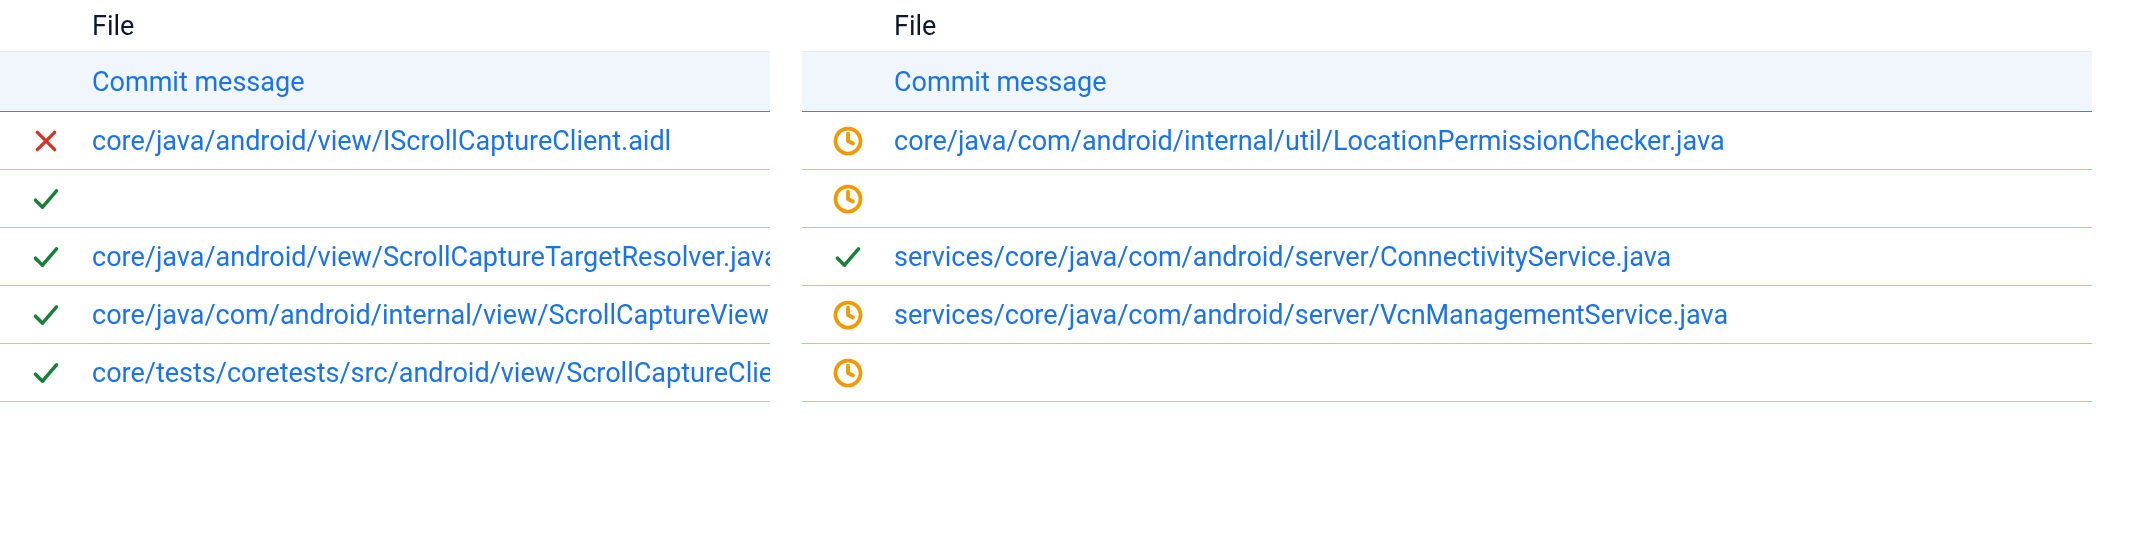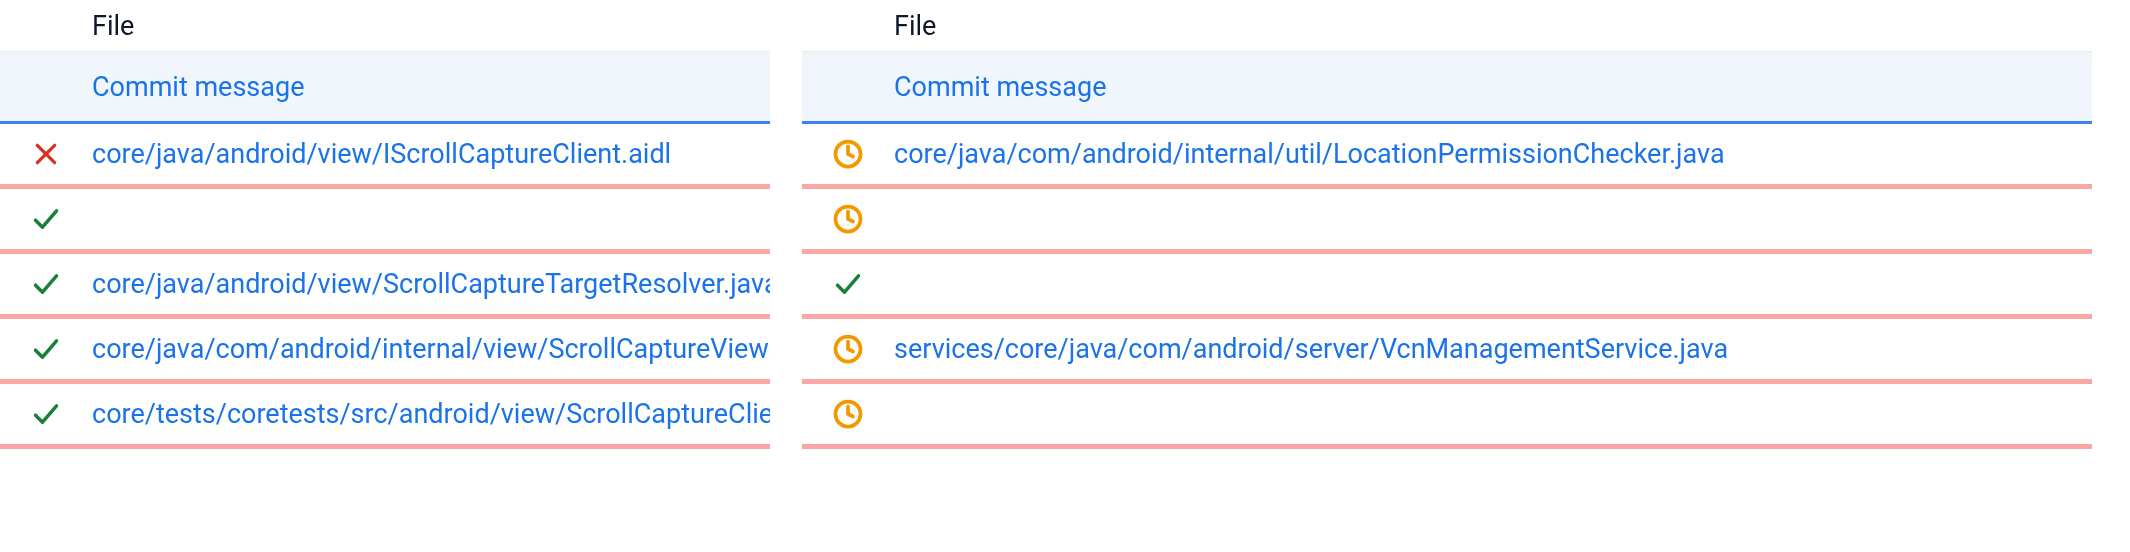--- a/index.html
+++ b/index.html
@@ -14,35 +14,35 @@
   }
   .panel {
     flex: 0 0 auto;
     overflow: hidden;
   }
   .panel-left { width: 770px; }
   .panel-right { width: 1290px; }
   .row {
     display: flex;
     align-items: center;
-    height: 65px;
-    border-bottom: 5px solid #fca5a5;
+    height: 58px;
+    border-bottom: 1px solid #fca5a5;
     font-size: 27px;
     white-space: nowrap;
   }
   .row-header {
     height: 52px;
     font-size: 27px;
     color: #202124;
     border-bottom: 1px solid #e8eaed;
   }
   .row-subheader {
-    height: 72px;
+    height: 60px;
     background: #f1f6fd;
-    border-bottom: 3px solid #3b82f6;
+    border-bottom: 1px solid #3b82f6;
   }
   .status {
     flex: 0 0 92px;
     display: flex;
     align-items: center;
     justify-content: center;
   }
   .label {
     color: #1a73e8;
     overflow: hidden;
@@ -138,20 +138,21 @@
           <path d="M12 6 L12 12 L16 14"></path>
         </svg>
     </div>
   </div>
   <div class="row">
     <div class="status">
       <svg class="icon-check" viewBox="0 0 24 24">
           <path d="M3 13 L9 19 L21 5"></path>
         </svg>
     </div>
+    <div class="label">services/core/java/com/android/server/ConnectivityService.java</div>
   </div>
   <div class="row">
     <div class="status">
       <svg class="icon-clock" viewBox="0 0 24 24">
           <circle cx="12" cy="12" r="10"></circle>
           <path d="M12 6 L12 12 L16 14"></path>
         </svg>
     </div>
     <div class="label">services/core/java/com/android/server/VcnManagementService.java</div>
   </div>

